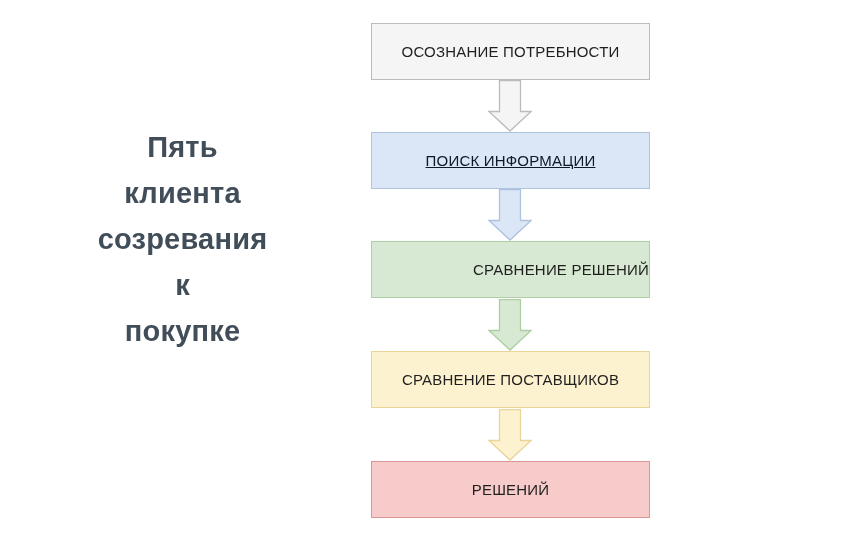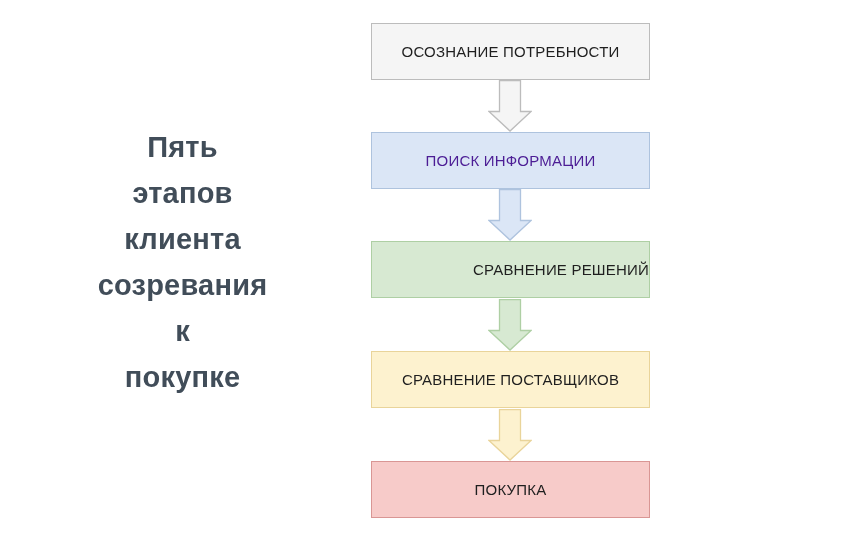--- a/index.html
+++ b/index.html
@@ -45,41 +45,40 @@
   .flow-arrow { position: absolute; left: 488px; width: 44px; height: 52px; }
   .flow-arrow svg { display: block; }
 </style>
 </head>
 <body>
 
 <div class="canvas" style="background: rgb(255, 255, 255);">
 
   <div class="title" style="color: rgb(65, 77, 89);">
     <div>Пять</div>
-    <div>этапов</div>
     <div>клиента</div>
     <div>созревания</div>
     <div>к</div>
     <div>покупке</div>
   </div>
 
   <div class="flow">
 
     <div class="stage-box" style="top: 23px; background-color: rgb(245, 245, 245); border-color: rgb(188, 188, 188);">
       <span class="stage-label" style="color: rgb(31, 31, 31);">ОСОЗНАНИЕ ПОТРЕБНОСТИ</span>
     </div>
 
     <div class="flow-arrow" style="top:80px">
       <svg width="44" height="52" viewBox="0 0 44 52">
         <polygon stroke-width="1.3" points="11.5,0.5 32.5,0.5 32.5,31.5 43,31.5 22,51 1,31.5 11.5,31.5" fill="#f5f5f5" stroke="#bcbcbc"></polygon>
       </svg>
     </div>
 
     <div class="stage-box" style="top: 132px; background-color: rgb(219, 230, 246); border-color: rgb(174, 195, 222);">
-      <span class="stage-label" style="color: #4c1d95;">ПОИСК ИНФОРМАЦИИ</span>
+      <span class="stage-label" style="color: #0f172a; text-decoration: underline;">ПОИСК ИНФОРМАЦИИ</span>
     </div>
 
     <div class="flow-arrow" style="top:189px">
       <svg width="44" height="52" viewBox="0 0 44 52">
         <polygon stroke-width="1.3" points="11.5,0.5 32.5,0.5 32.5,31.5 43,31.5 22,51 1,31.5 11.5,31.5" fill="#dbe6f6" stroke="#aec3de"></polygon>
       </svg>
     </div>
 
     <div class="stage-box" style="top: 241px; background-color: rgb(215, 233, 210); border-color: rgb(174, 207, 164); justify-content: flex-end;">
       <span class="stage-label" style="color: rgb(31, 31, 31);">СРАВНЕНИЕ РЕШЕНИЙ</span>
@@ -95,17 +94,17 @@
       <span class="stage-label" style="color: rgb(31, 31, 31); text-align: right;">СРАВНЕНИЕ ПОСТАВЩИКОВ</span>
     </div>
 
     <div class="flow-arrow" style="top:409px">
       <svg width="44" height="52" viewBox="0 0 44 52">
         <polygon stroke-width="1.3" points="11.5,0.5 32.5,0.5 32.5,31.5 43,31.5 22,51 1,31.5 11.5,31.5" fill="#fdf2cf" stroke="#e9d49a"></polygon>
       </svg>
     </div>
 
     <div class="stage-box" style="top: 461px; background-color: rgb(247, 203, 201); border-color: rgb(217, 150, 148);">
-      <span class="stage-label" style="color: rgb(31, 31, 31);">ПОКУПКА</span>
+      <span class="stage-label" style="color: rgb(31, 31, 31);">РЕШЕНИЙ</span>
     </div>
 
   </div>
 </div>
 
 </body></html>

